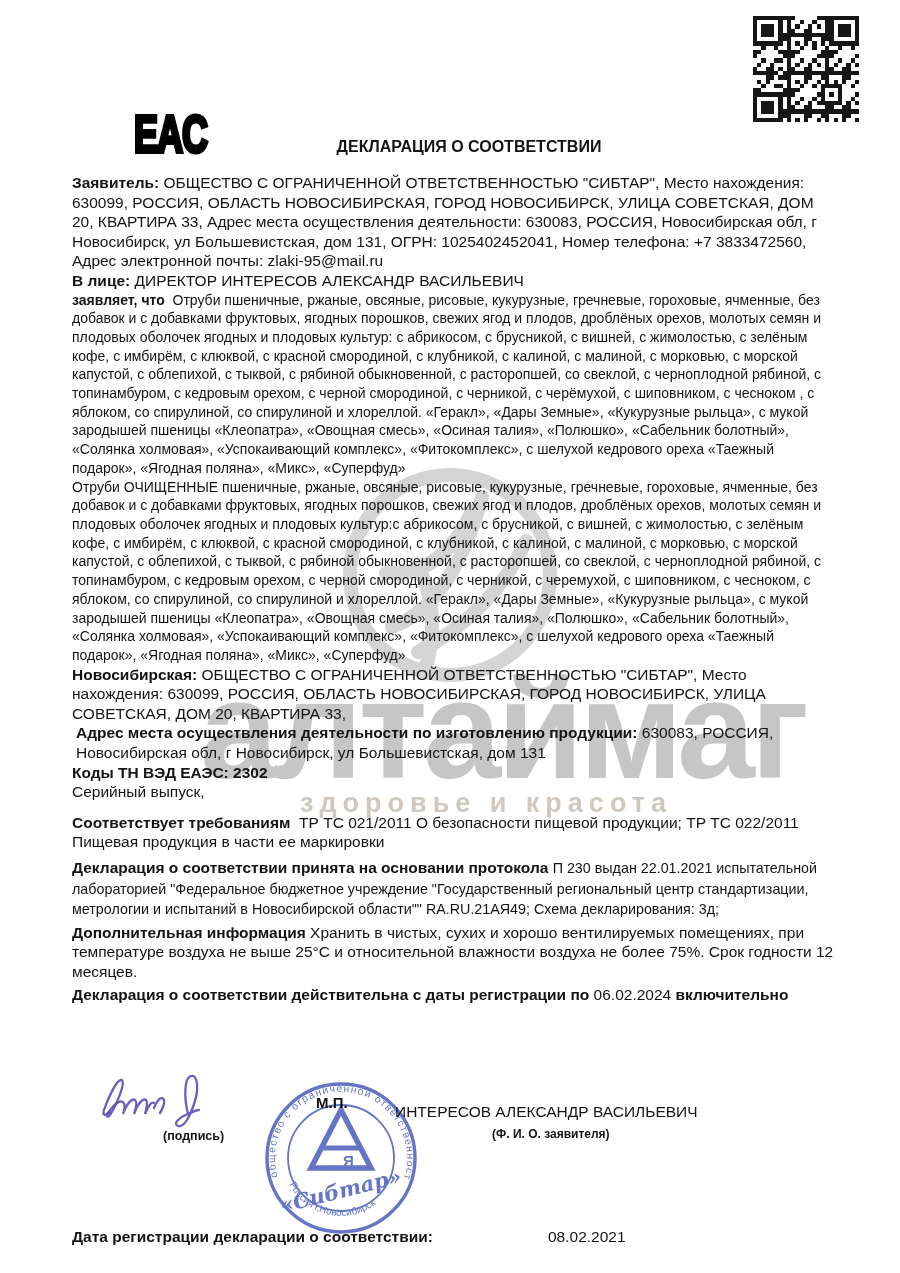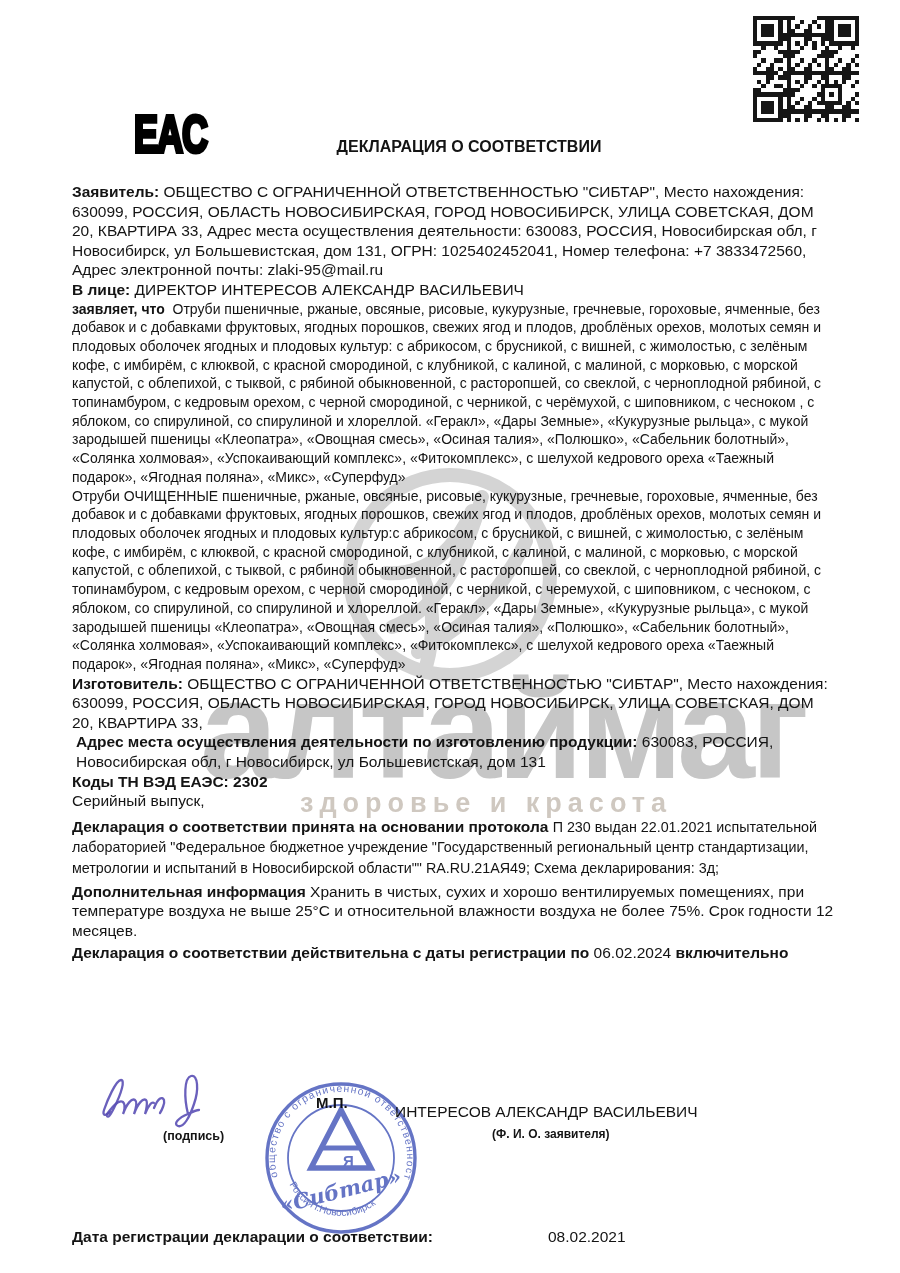--- a/index.html
+++ b/index.html
@@ -31,21 +31,21 @@
   .qr rect{fill:#161616;}
   
   .content{
     position:absolute; left:72px; top:0; width:764px; z-index:1;
     padding-top:133px;
   }
   .titles{text-align:center; font-weight:bold; font-size:16px; line-height:27px; padding-left:30px;}
   p{margin:0;}
   .t15{font-size:15.5px; line-height:19.6px;}
   .t14{font-size:14px; line-height:18.7px;}
-  .applicant{margin-top:22px;}
+  .applicant{margin-top:13px;}
   .declares{}
   .prod-addr{padding-left:4px;}
   .complies{margin-top:11px;}
   .basis{margin-top:6px;}
   .basis .rest{font-size:14.3px;}
   .additional{margin-top:3px;}
   .validity{margin-top:3px; font-weight:bold;}
   .validity .date{font-weight:normal;}
   b{font-weight:bold;}
   
@@ -426,29 +426,30 @@
     </div>
 
     <p class="t15 applicant"><b>Заявитель:</b> <span>ОБЩЕСТВО С ОГРАНИЧЕННОЙ ОТВЕТСТВЕННОСТЬЮ "СИБТАР", Место нахождения: 630099, РОССИЯ, ОБЛАСТЬ НОВОСИБИРСКАЯ, ГОРОД НОВОСИБИРСК, УЛИЦА СОВЕТСКАЯ, ДОМ 20, КВАРТИРА 33, Адрес места осуществления деятельности: 630083, РОССИЯ, Новосибирская обл, г Новосибирск, ул Большевистская, дом 131, ОГРН: 1025402452041, Номер телефона: +7 3833472560, Адрес электронной почты: zlaki-95@mail.ru</span></p>
 
     <p class="t15"><b>В лице:</b> <span>ДИРЕКТОР ИНТЕРЕСОВ АЛЕКСАНДР ВАСИЛЬЕВИЧ</span></p>
 
     <p class="t14 declares"><b>заявляет, что</b>&nbsp; <span>Отруби пшеничные, ржаные, овсяные, рисовые, кукурузные, гречневые, гороховые, ячменные, без добавок и с добавками фруктовых, ягодных порошков, свежих ягод и плодов, дроблёных орехов, молотых семян и плодовых оболочек ягодных и плодовых культур: с абрикосом, с брусникой, с вишней, с жимолостью,  с зелёным кофе, с имбирём, с клюквой, с красной смородиной, с клубникой, с калиной, с малиной, с морковью, с морской капустой, с облепихой, с тыквой, с рябиной обыкновенной, с расторопшей, со свеклой, с черноплодной рябиной, с топинамбуром, с кедровым орехом, с черной смородиной, с черникой, с черёмухой, с шиповником, с чесноком , с яблоком, со спирулиной, со спирулиной и хлореллой. «Геракл», «Дары Земные», «Кукурузные рыльца», с мукой зародышей пшеницы «Клеопатра», «Овощная смесь», «Осиная талия», «Полюшко», «Сабельник болотный», «Солянка холмовая», «Успокаивающий комплекс», «Фитокомплекс», с шелухой кедрового ореха «Таежный подарок», «Ягодная поляна», «Микс», «Суперфуд»</span></p>
 
     <p class="t14"><span>Отруби ОЧИЩЕННЫЕ пшеничные, ржаные, овсяные, рисовые, кукурузные, гречневые, гороховые, ячменные, без добавок и с добавками фруктовых, ягодных порошков, свежих ягод и плодов, дроблёных орехов, молотых семян и плодовых оболочек ягодных и плодовых культур:с абрикосом, с брусникой, с вишней, с жимолостью,  с зелёным кофе, с имбирём, с клюквой, с красной смородиной, с клубникой, с калиной, с малиной, с морковью, с морской капустой, с облепихой, с тыквой, с рябиной обыкновенной, с расторопшей, со свеклой, с черноплодной рябиной, с топинамбуром, с кедровым орехом, с черной смородиной, с черникой, с черемухой, с шиповником, с чесноком, с яблоком, со спирулиной, со спирулиной и хлореллой. «Геракл», «Дары Земные», «Кукурузные рыльца», с мукой зародышей пшеницы «Клеопатра», «Овощная смесь», «Осиная талия», «Полюшко», «Сабельник болотный», «Солянка холмовая», «Успокаивающий комплекс», «Фитокомплекс», с шелухой кедрового ореха «Таежный подарок», «Ягодная поляна», «Микс», «Суперфуд»</span></p>
 
-    <p class="t15"><b>Изготовитель:</b> <span>ОБЩЕСТВО С ОГРАНИЧЕННОЙ ОТВЕТСТВЕННОСТЬЮ "СИБТАР", Место нахождения: 630099, РОССИЯ, ОБЛАСТЬ НОВОСИБИРСКАЯ, ГОРОД НОВОСИБИРСК, УЛИЦА СОВЕТСКАЯ, ДОМ 20, КВАРТИРА 33,</span></p>
+    <p class="t15"><b>Новосибирская:</b> <span>ОБЩЕСТВО С ОГРАНИЧЕННОЙ ОТВЕТСТВЕННОСТЬЮ "СИБТАР", Место нахождения: 630099, РОССИЯ, ОБЛАСТЬ НОВОСИБИРСКАЯ, ГОРОД НОВОСИБИРСК, УЛИЦА СОВЕТСКАЯ, ДОМ 20, КВАРТИРА 33,</span></p>
 
     <p class="t15 prod-addr"><b>Адрес места осуществления деятельности по изготовлению продукции:</b> <span>630083, РОССИЯ, Новосибирская обл, г Новосибирск, ул Большевистская, дом 131</span></p>
 
 
     <p class="t15"><b>Коды ТН ВЭД ЕАЭС:</b> <b>2302</b></p>
 
     <p class="t15">Серийный выпуск,</p>
 
+    <p class="t15 complies"><b>Соответствует требованиям</b>&nbsp; <span>ТР ТС 021/2011 О безопасности пищевой продукции; ТР ТС 022/2011 Пищевая продукция в части ее маркировки</span></p>
 
     <p class="t15 basis"><b>Декларация о соответствии принята на основании протокола</b> <span class="rest">П 230 выдан 22.01.2021 испытательной лабораторией "Федеральное бюджетное учреждение "Государственный региональный центр стандартизации, метрологии и испытаний в Новосибирской области"" RA.RU.21АЯ49; Схема декларирования: 3д;</span></p>
 
     <p class="t15 additional"><b>Дополнительная информация</b> <span>Хранить в чистых, сухих и хорошо вентилируемых помещениях, при температуре воздуха не выше 25°С и относительной влажности воздуха не более 75%. Срок годности 12 месяцев.</span></p>
 
     <p class="t15 validity"><span>Декларация о соответствии действительна с даты регистрации по</span> <span class="date">06.02.2024</span> <span>включительно</span></p>
   </div>
 
   <svg class="signature" width="130" height="64" viewBox="0 0 130 64">
     <path d="M14,44 C10,48 6,48 8,42 C11,33 20,12 25,12 C29,12 26,24 18,40 C14,48 12,50 11,48"></path>

